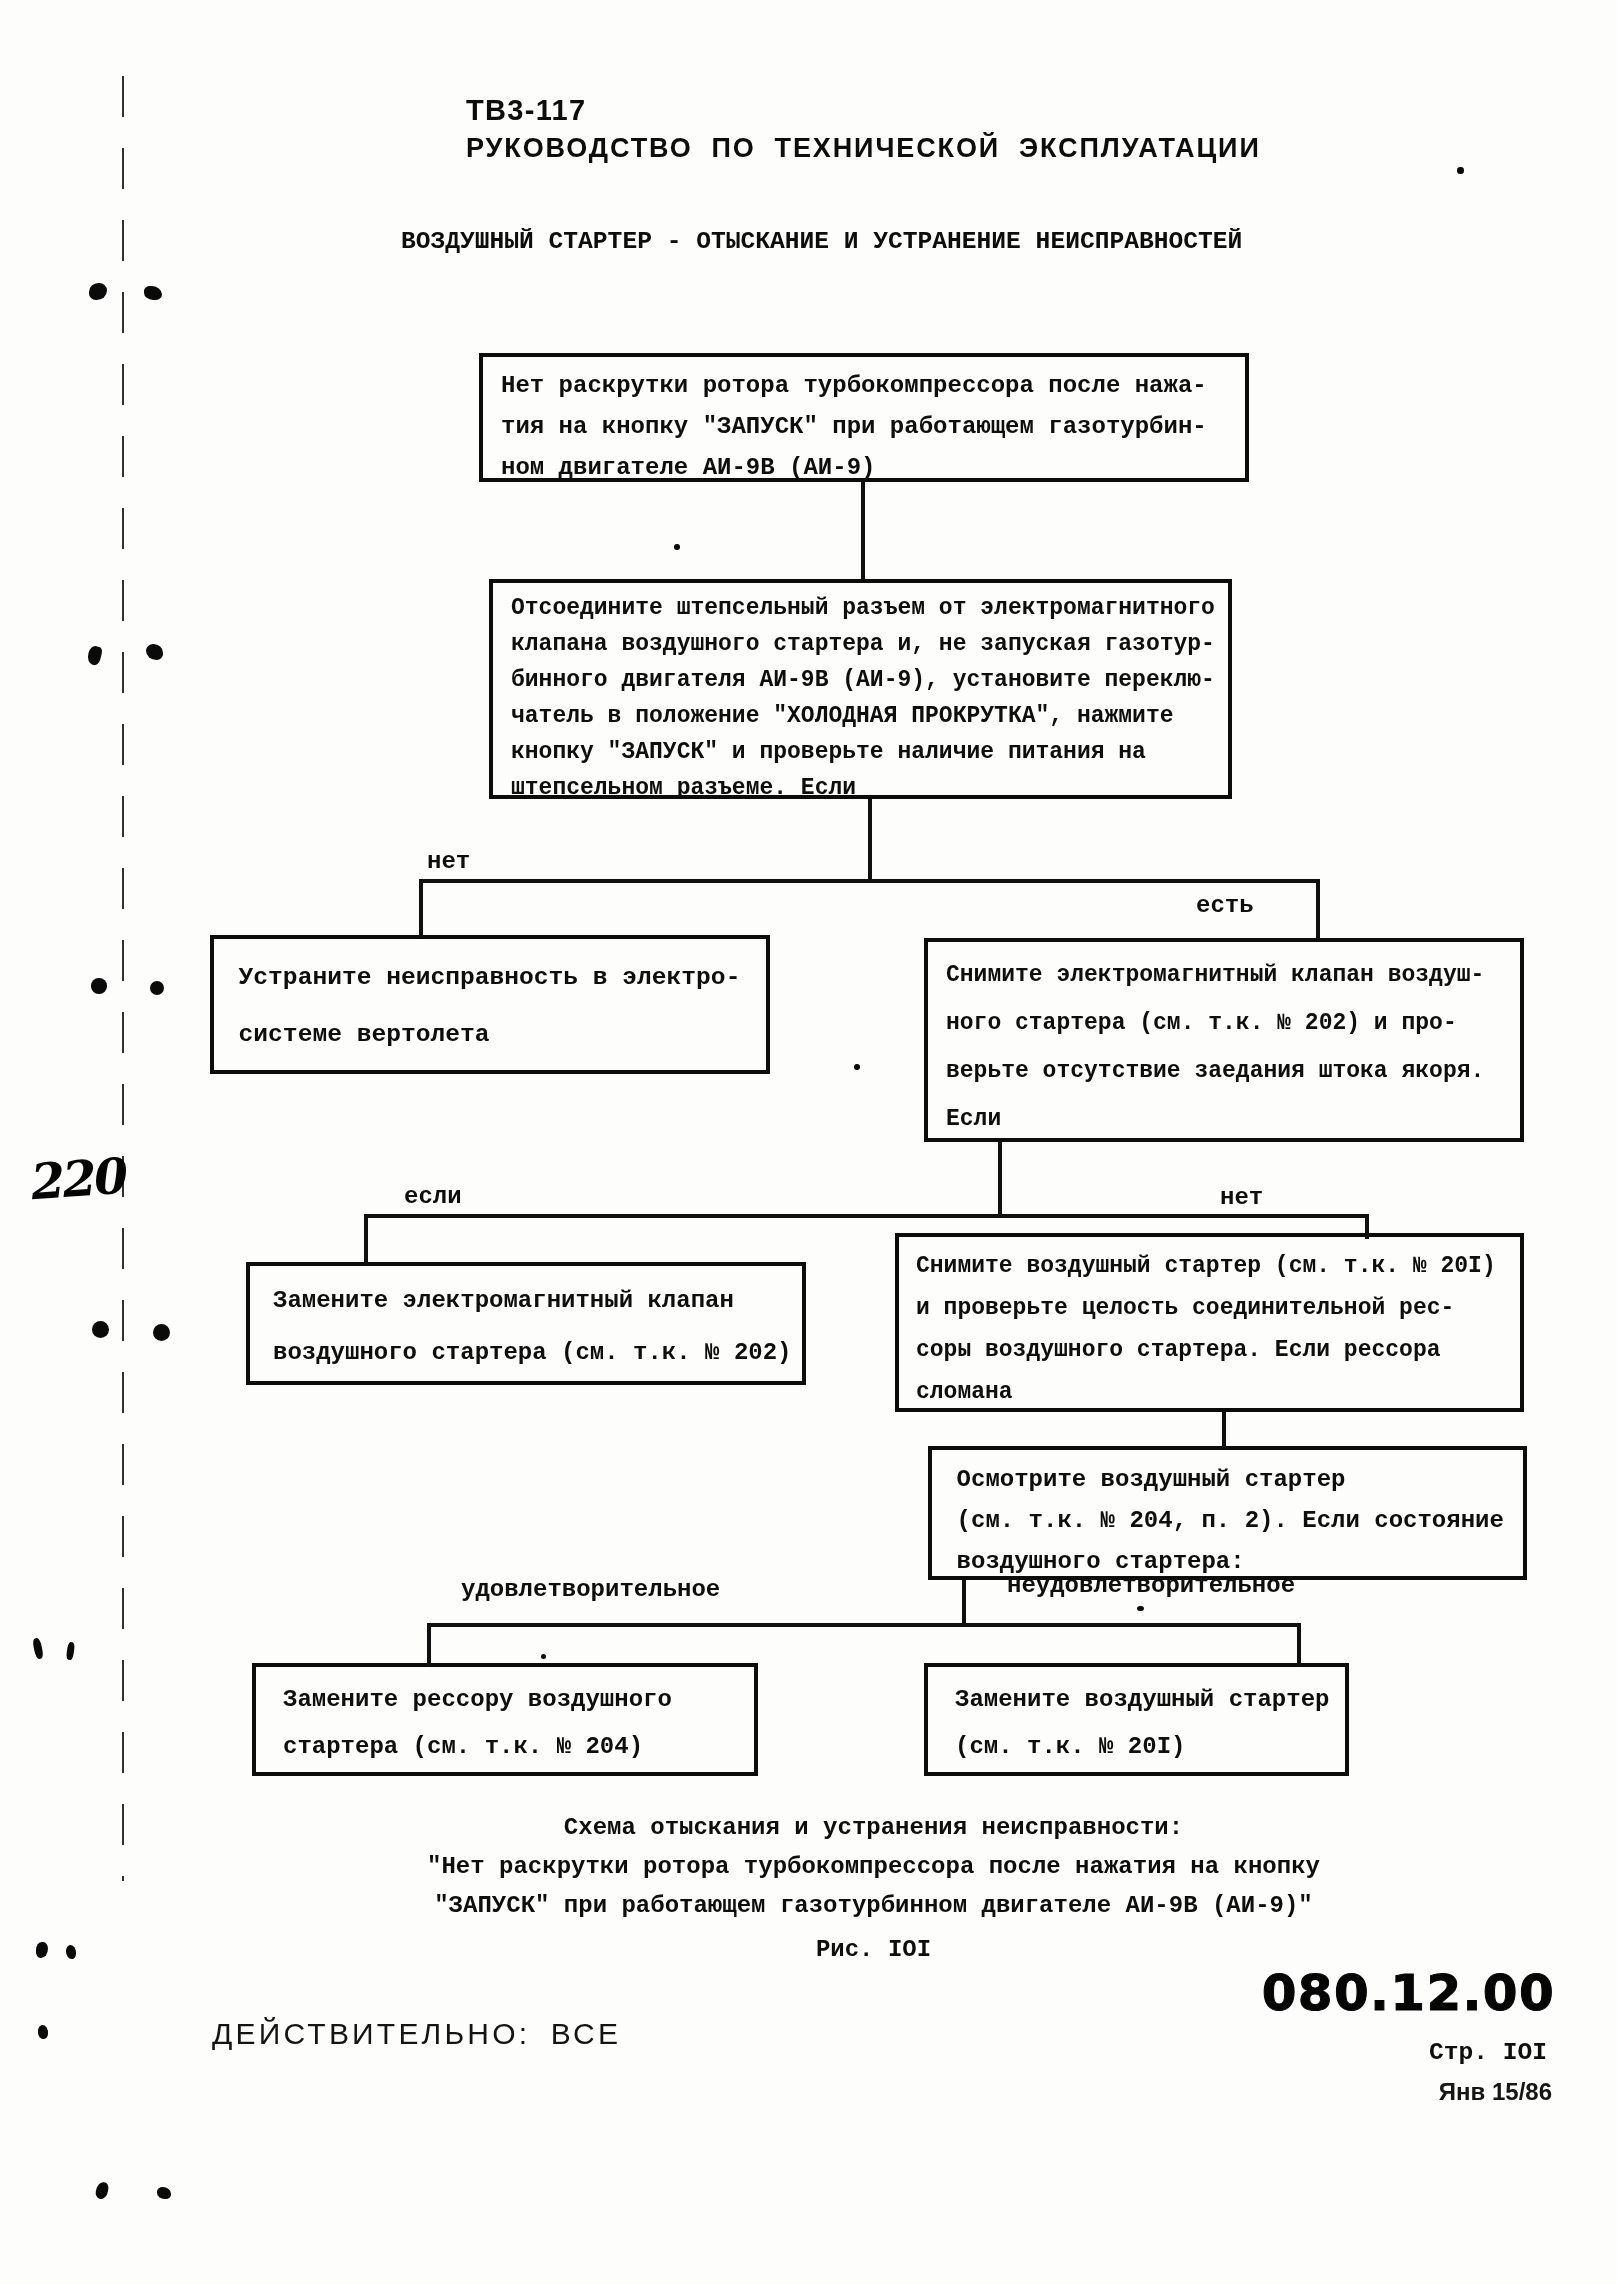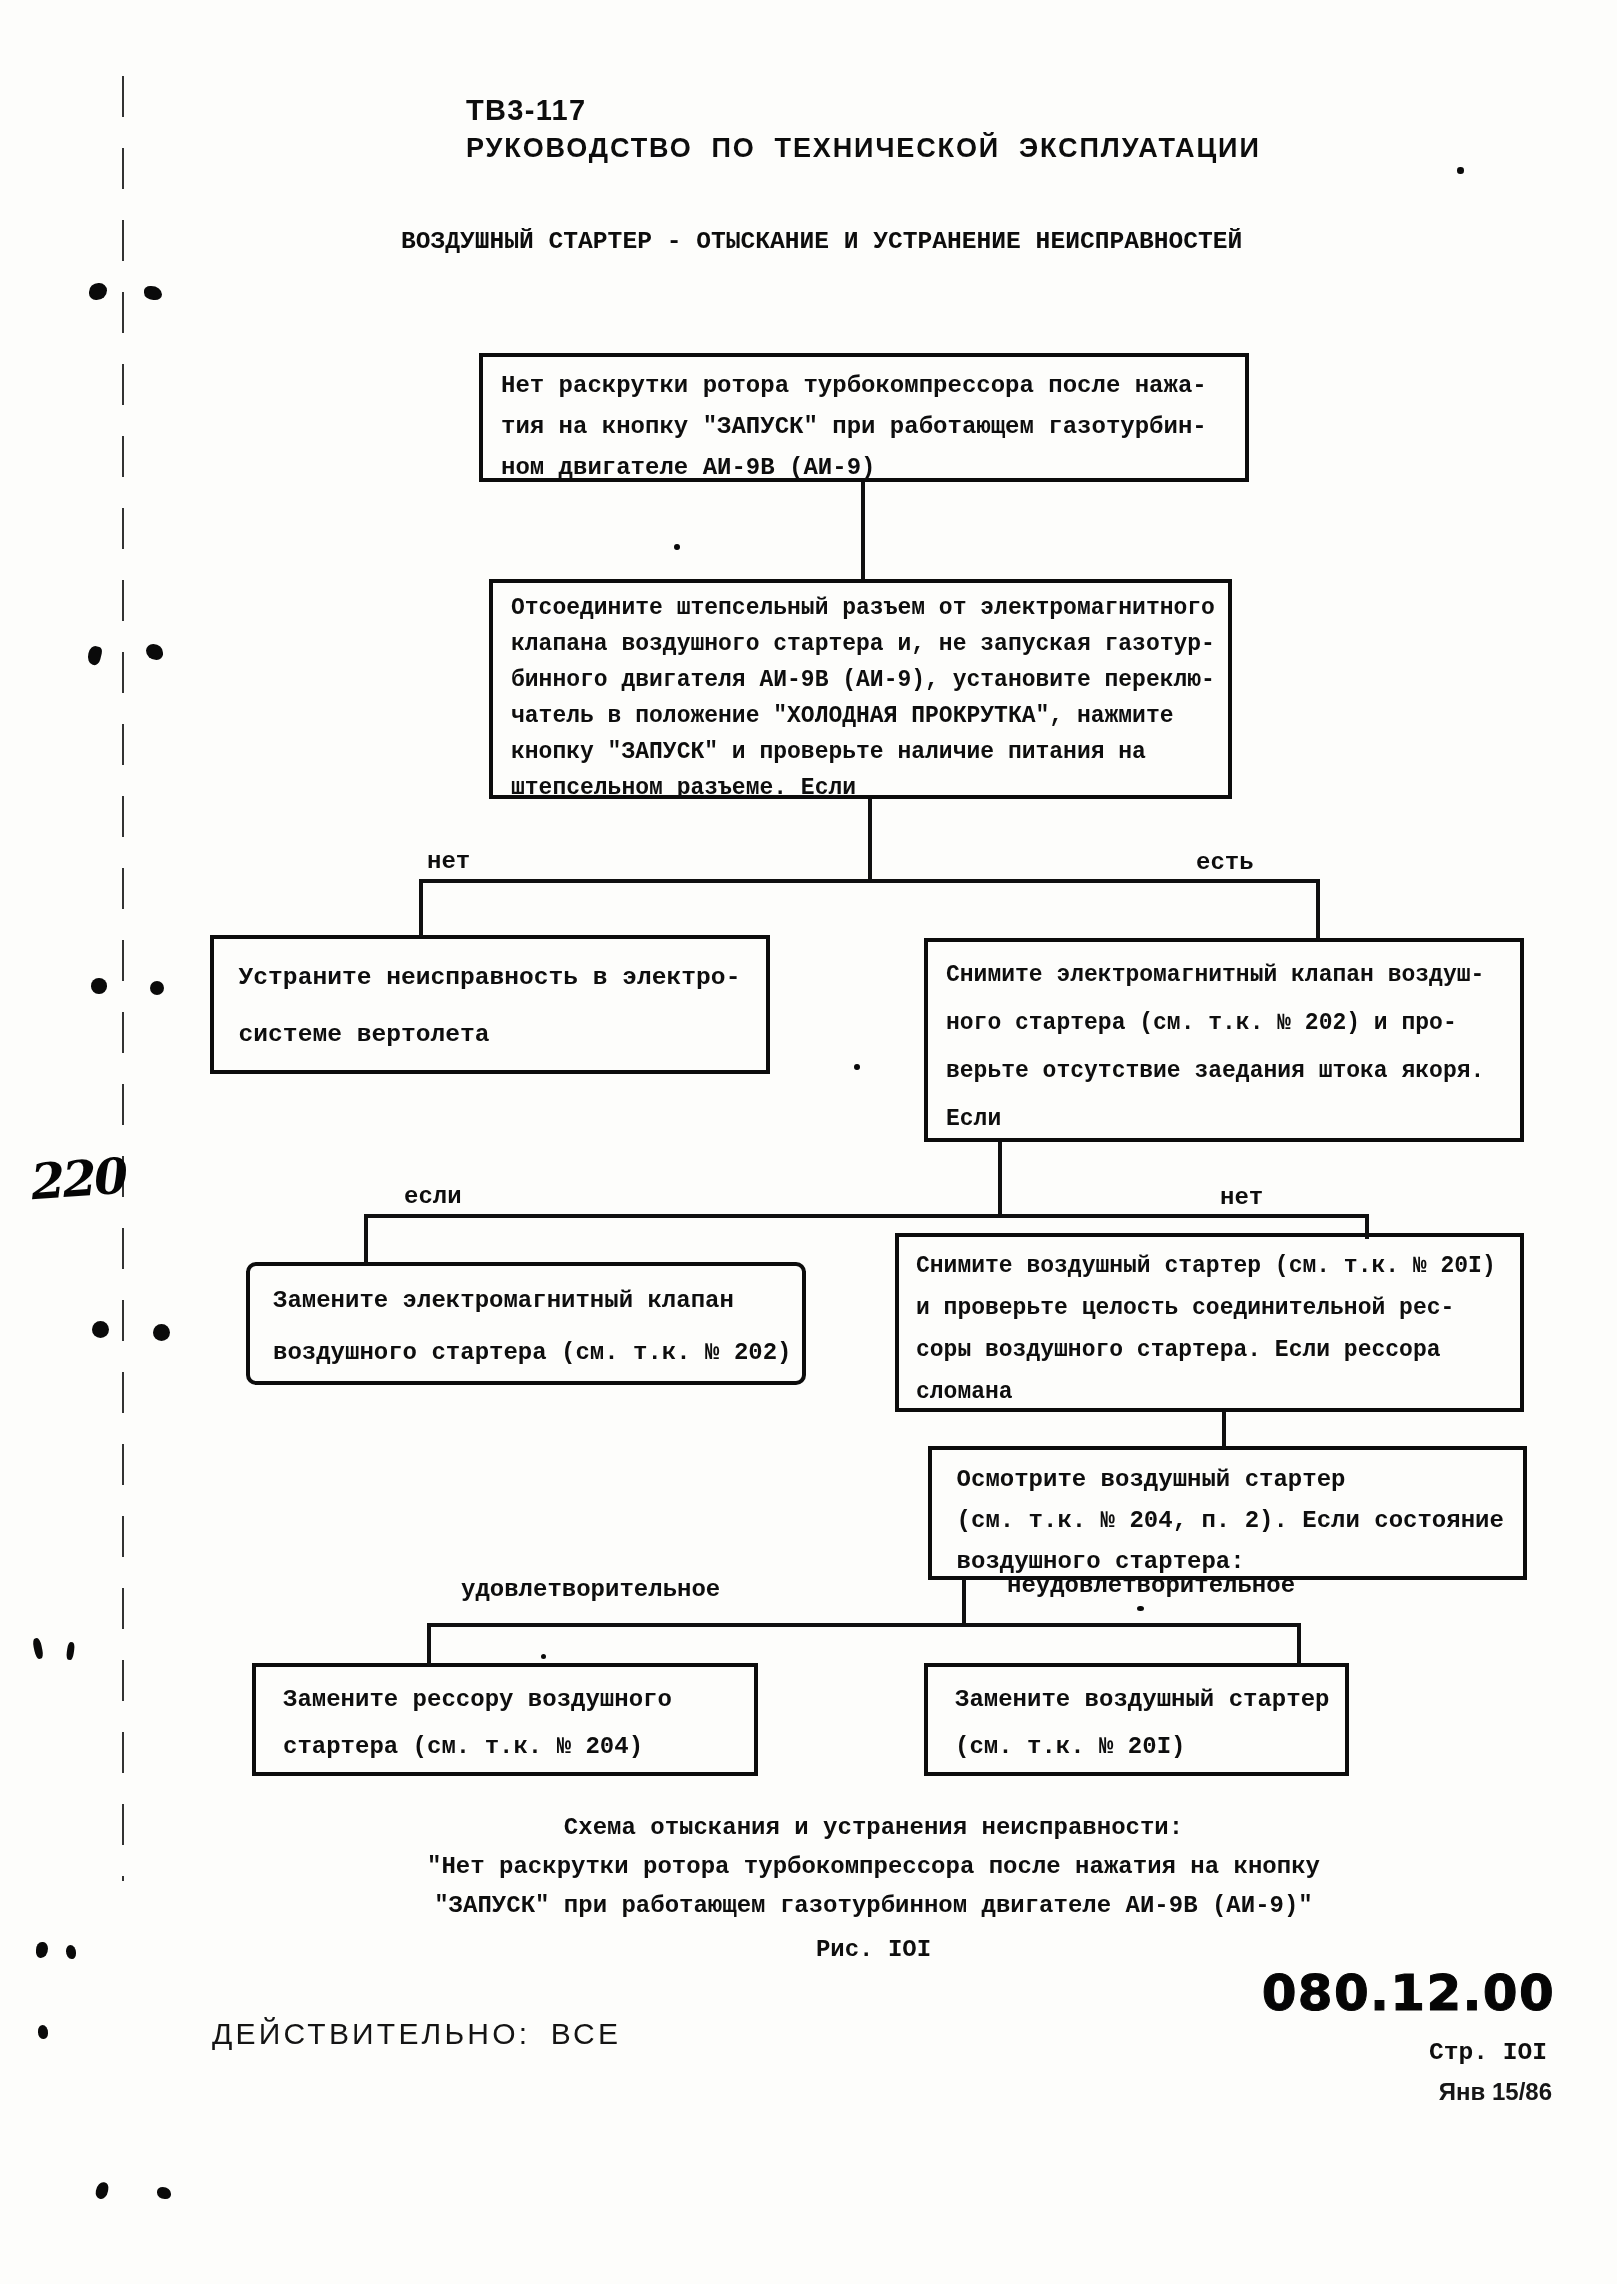--- a/index.html
+++ b/index.html
@@ -91,21 +91,21 @@
       <div class="ln">системе вертолета</div>
     </div>
 
   <div class="fbox tw" style="left:924px;top:938px;width:600px;height:204px;font-size:23px;line-height:48px;padding:9px 3.9px 0 18px;">
       <div class="ln">Снимите электромагнитный клапан воздуш-</div>
       <div class="ln">ного стартера (см. т.к. № 202) и про-</div>
       <div class="ln">верьте отсутствие заедания штока якоря.</div>
       <div class="ln">Если</div>
     </div>
 
-  <div class="fbox tw" style="left:246px;top:1262px;width:560px;height:123px;font-size:24px;line-height:52px;padding:9px 6.5px 0 23px;border-radius:10px;">
+  <div class="fbox tw" style="left:246px;top:1262px;width:560px;height:123px;font-size:24px;line-height:52px;padding:9px 6.5px 0 23px;">
       <div class="ln">Замените электромагнитный клапан</div>
       <div class="ln">воздушного стартера (см. т.к. № 202)</div>
     </div>
 
   <div class="fbox tw" style="left:895px;top:1233px;width:629px;height:179px;font-size:23px;line-height:42px;padding:7.8px 2.6px 0 17px;">
       <div class="ln">Снимите воздушный стартер (см. т.к. № 20I)</div>
       <div class="ln">и проверьте целость соединительной рес-</div>
       <div class="ln">соры воздушного стартера. Если рессора</div>
       <div class="ln">сломана</div>
     </div>
@@ -135,21 +135,21 @@
   <div class="cl" style="left:364px;top:1214px;width:1005px;height:3.9px;"></div>
   <div class="cl" style="left:364px;top:1214px;width:3.9px;height:50px;"></div>
   <div class="cl" style="left:1365px;top:1214px;width:3.9px;height:24.6px;"></div>
   <div class="cl" style="left:1222px;top:1411px;width:3.9px;height:38px;"></div>
   <div class="cl" style="left:962px;top:1579px;width:3.9px;height:48px;"></div>
   <div class="cl" style="left:427px;top:1623px;width:873px;height:3.9px;"></div>
   <div class="cl" style="left:427px;top:1623px;width:3.9px;height:43px;"></div>
   <div class="cl" style="left:1297px;top:1623px;width:3.9px;height:43px;"></div>
 
   <div class="blabel tw" style="left:427px;top:848px;">нет</div>
-  <div class="blabel tw" style="left:1196px;top:849px;font-family:Liberation Mono, monospace;">есть</div>
+  <div class="blabel tw" style="left:1196px;top:892px;font-family:Liberation Mono, monospace;">есть</div>
   <div class="blabel tw" style="left:404px;top:1183px;">если</div>
   <div class="blabel tw" style="left:1220px;top:1184px;">нет</div>
   <div class="blabel tw" style="left:461px;top:1576px;">удовлетворительное</div>
   <div class="blabel tw" style="left:1007px;top:1572px;">неудовлетворительное</div>
 
   <div class="caption tw">
     <div>Схема отыскания и устранения неисправности:</div>
     <div>"Нет раскрутки ротора турбокомпрессора после нажатия на кнопку</div>
     <div>"ЗАПУСК" при работающем газотурбинном двигателе АИ-9В (АИ-9)"</div>
     <div class="figlbl">Рис. IOI</div>

